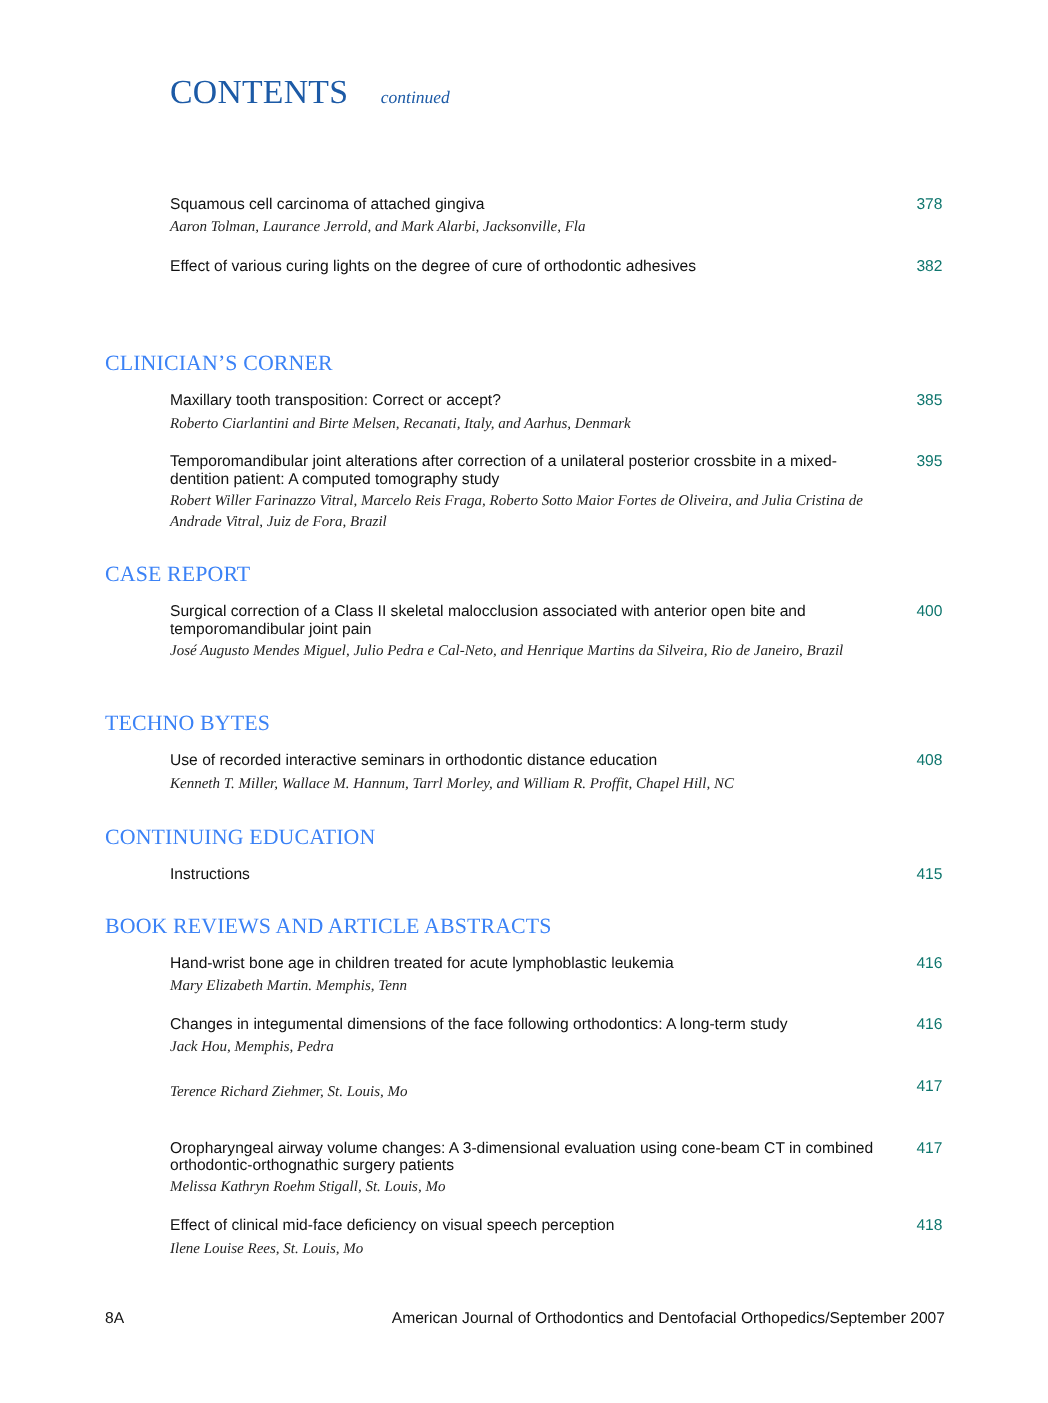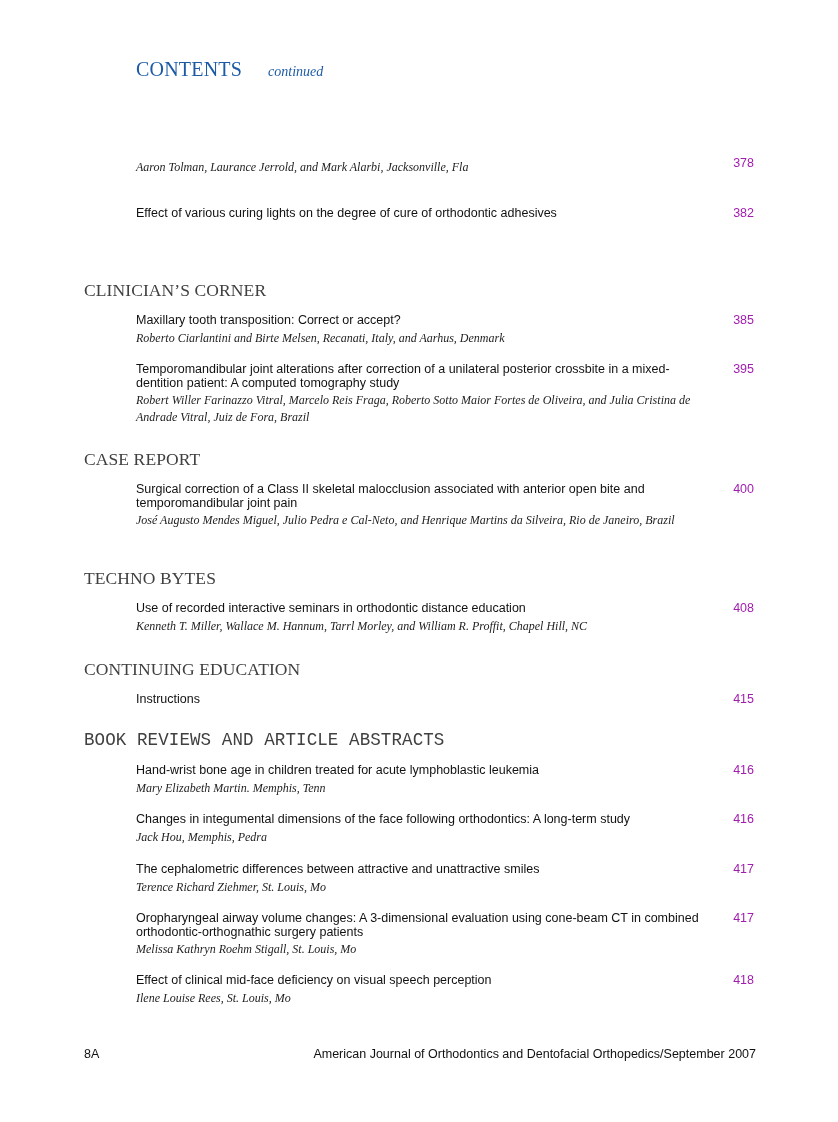--- a/index.html
+++ b/index.html
@@ -1,40 +1,41 @@
 <!DOCTYPE html>
 <html><head>
   <meta charset="utf-8">
   <style>
     html, body { margin: 0; padding: 0; background: #ffffff; }
     body { width: 838px; height: 1122px; position: relative; overflow: hidden; color: #1a1a1a; }
     .page-header { position: absolute; left: 136px; top: 58px; display: flex; align-items: baseline; }
-    .title { font-family: "Liberation Serif", serif; font-size: 20px; color: #1c5aa6; letter-spacing: 0.2px; }
+    .title { font-family: "Liberation Serif", serif; font-size: 27px; color: #1c5aa6; letter-spacing: 0.2px; }
     .subtitle { font-family: "Liberation Serif", serif; font-style: italic; font-size: 14px; color: #1c5aa6; margin-left: 26px; }
     .toc { position: absolute; left: 0; top: 0; width: 838px; }
-    .section-heading { position: absolute; left: 84px; font-family: "Liberation Serif", serif; font-size: 17.5px; color: #404040; letter-spacing: 0.1px; }
+    .section-heading { position: absolute; left: 84px; font-family: "Liberation Serif", serif; font-size: 17.5px; color: #3b82f6; letter-spacing: 0.1px; }
     .entry { position: absolute; left: 136px; width: 620px; }
     .entry-title { font-family: "Liberation Sans", sans-serif; font-size: 12.5px; line-height: 13.5px; color: #111; width: 572px; }
     .entry-authors { font-family: "Liberation Serif", serif; font-style: italic; font-size: 12px; line-height: 16.5px; color: #222; width: 572px; margin-top: 2px; }
-    .entry-page { position: absolute; right: 2px; top: 0; font-family: "Liberation Sans", sans-serif; font-size: 12.5px; line-height: 13.5px; color: #a21caf; }
+    .entry-page { position: absolute; right: 2px; top: 0; font-family: "Liberation Sans", sans-serif; font-size: 12.5px; line-height: 13.5px; color: #0f766e; }
     .footer { position: absolute; left: 84px; top: 1047px; width: 672px; font-family: "Liberation Sans", sans-serif; font-size: 12.5px; color: #111; }
     .footer-page { position: absolute; left: 0; top: 0; }
     .footer-journal { position: absolute; right: 0; top: 0; }
   </style>
 </head>
 <body>
 
 <div class="page-header">
   <span class="title">CONTENTS</span>
   <span class="subtitle">continued</span>
 </div>
 
 <div class="toc">
 
   <div class="entry" style="top:157px;">
+    <div class="entry-title">Squamous cell carcinoma of attached gingiva</div>
     <div class="entry-authors">Aaron Tolman, Laurance Jerrold, and Mark Alarbi, Jacksonville, Fla</div>
     <span class="entry-page">378</span>
   </div>
   <div class="entry" style="top:207px;">
     <div class="entry-title">Effect of various curing lights on the degree of cure of orthodontic adhesives</div>
     <span class="entry-page">382</span>
   </div>
 
   <div class="section-heading" style="top:280px;">CLINICIAN’S CORNER</div>
   <div class="entry" style="top:314px;">
@@ -61,33 +62,32 @@
     <div class="entry-authors">Kenneth T. Miller, Wallace M. Hannum, Tarrl Morley, and William R. Proffit, Chapel Hill, NC</div>
     <span class="entry-page">408</span>
   </div>
 
   <div class="section-heading" style="top:659px;text-align:right;">CONTINUING EDUCATION</div>
   <div class="entry" style="top:693px;">
     <div class="entry-title">Instructions</div>
     <span class="entry-page">415</span>
   </div>
 
-  <div class="section-heading" style="top:730px;font-family:Liberation Mono, monospace;">BOOK REVIEWS AND ARTICLE ABSTRACTS</div>
+  <div class="section-heading" style="top:730px;">BOOK REVIEWS AND ARTICLE ABSTRACTS</div>
   <div class="entry" style="top:764px;">
     <div class="entry-title">Hand-wrist bone age in children treated for acute lymphoblastic leukemia</div>
     <div class="entry-authors">Mary Elizabeth Martin. Memphis, Tenn</div>
     <span class="entry-page">416</span>
   </div>
   <div class="entry" style="top:813px;">
     <div class="entry-title">Changes in integumental dimensions of the face following orthodontics: A long-term study</div>
     <div class="entry-authors">Jack Hou, Memphis, Pedra</div>
     <span class="entry-page">416</span>
   </div>
   <div class="entry" style="top:863px;">
-    <div class="entry-title">The cephalometric differences between attractive and unattractive smiles</div>
     <div class="entry-authors">Terence Richard Ziehmer, St. Louis, Mo</div>
     <span class="entry-page">417</span>
   </div>
   <div class="entry" style="top:912px;">
     <div class="entry-title">Oropharyngeal airway volume changes: A 3-dimensional evaluation using cone-beam CT in combined orthodontic-orthognathic surgery patients</div>
     <div class="entry-authors">Melissa Kathryn Roehm Stigall, St. Louis, Mo</div>
     <span class="entry-page">417</span>
   </div>
   <div class="entry" style="top:974px;">
     <div class="entry-title">Effect of clinical mid-face deficiency on visual speech perception</div>

